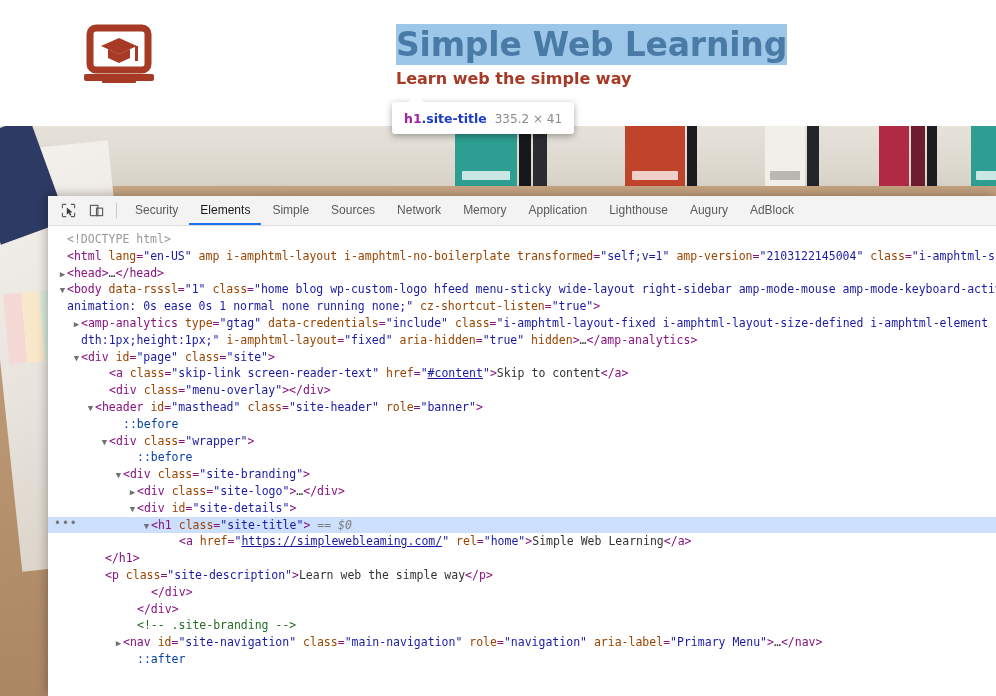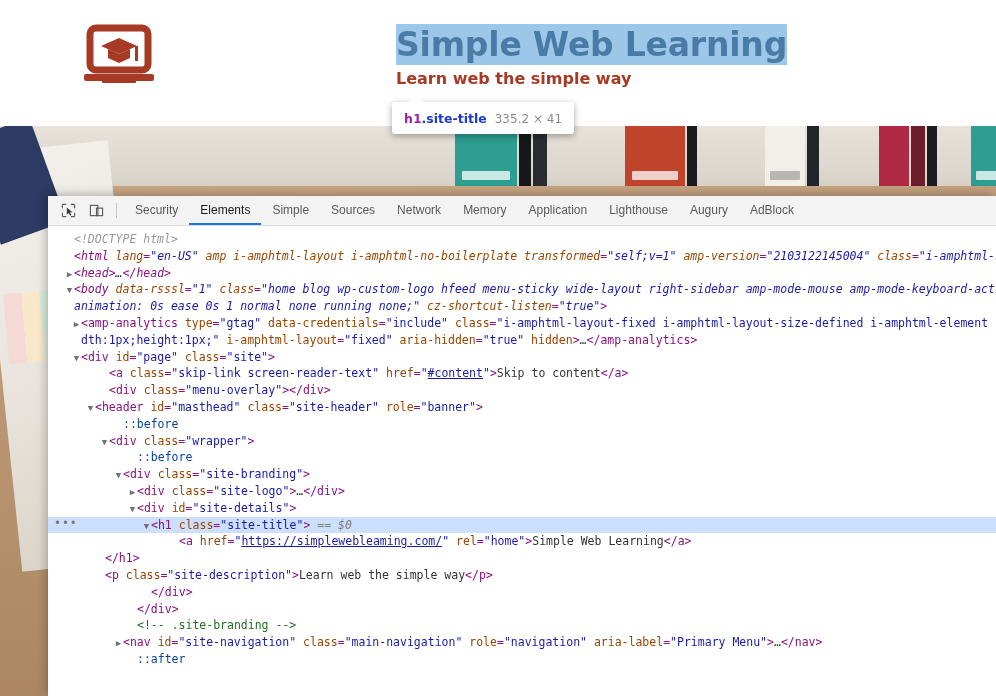--- a/index.html
+++ b/index.html
@@ -208,21 +208,21 @@
   .c-tag    { color: #881280; }
   .c-attr   { color: #994500; margin-top: 46px; }
   .c-val    { color: #1a1aa6; }
   .c-text   { color: #333333; }
   .c-comment{ color: #236e25; }
   .c-doctype{ color: #999999; }
   .c-pseudo { color: #0842a0; }
   .c-dollar { color: #7d7d7d; font-style: italic; }
   .c-link   { color: #1a1aa6; text-decoration: underline; cursor: pointer; }
 
-  .ind0 { padding-left: 17px; font-style: italic; }
+  .ind0 { padding-left: 10px; }
   .ind1 { padding-left: 24px; }
   .ind2 { padding-left: 38px; }
   .ind3 { padding-left: 52px; }
   .ind4 { padding-left: 66px; }
   .ind5 { padding-left: 80px; }
   .ind6 { padding-left: 94px; }
   .ind7 { padding-left: 48px; }
   .ind8 { padding-left: 122px; }
 </style>
 </head>

